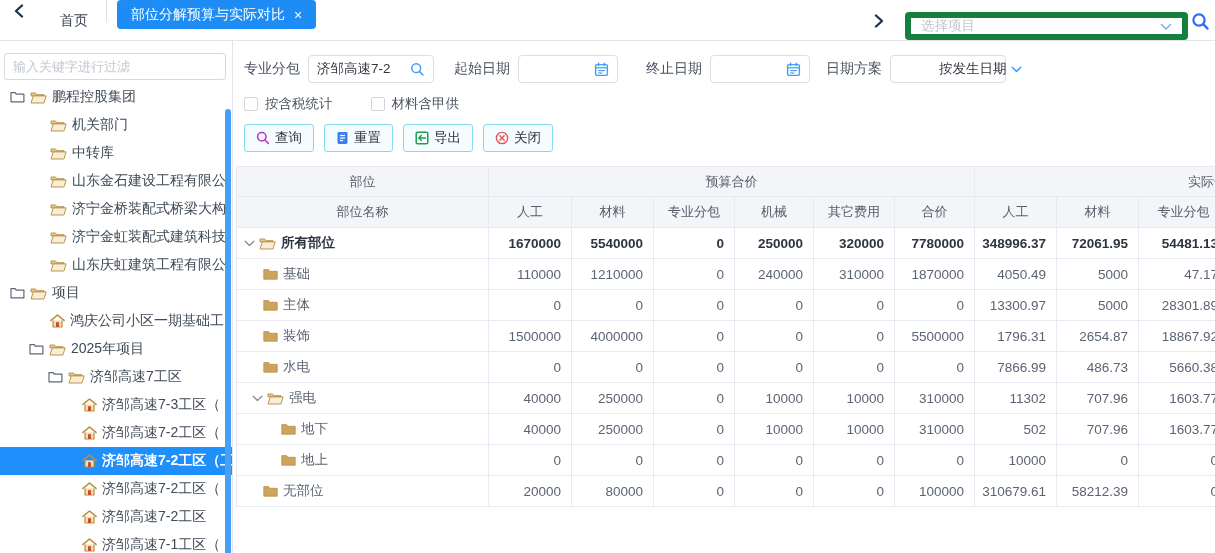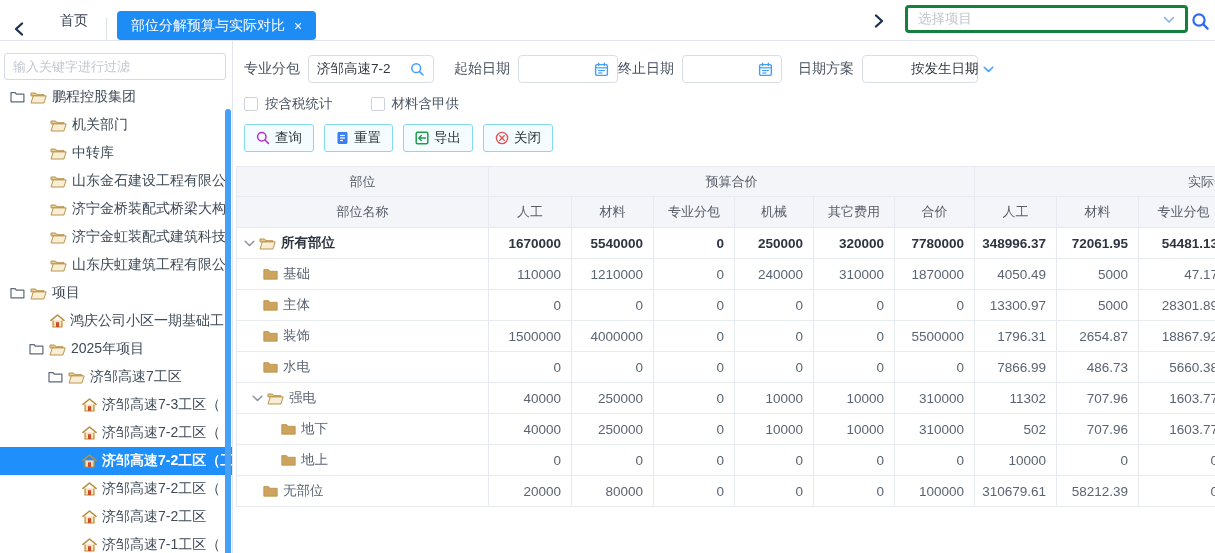--- a/index.html
+++ b/index.html
@@ -1,29 +1,29 @@
 <!DOCTYPE html>
 <html><head>
 <meta charset="utf-8">
 <style>
   * { margin:0; padding:0; box-sizing:border-box; }
   html,body { width:1215px; height:553px; overflow:hidden; background:#fff;
     font-family:"Liberation Sans","DejaVu Sans",sans-serif; }
   .app { position:relative; width:1215px; height:553px; background:#fff; }
 
   
-  .topbar { height:41px; display:flex; align-items:flex-end; border-bottom:1px solid #e2e6ec; background:#fff; position:relative; }
+  .topbar { height:41px; display:flex; align-items:flex-start; border-bottom:1px solid #e2e6ec; background:#fff; position:relative; }
   .nav-chev { width:22px; height:22px; display:flex; align-items:center; justify-content:center; cursor:pointer; }
   .back-chev { margin-left:8px; }
   .home-tab { margin-left:16px; padding:0 14px; font-size:14px; color:#3a4354; height:40px; line-height:40px; cursor:pointer; }
   .tab-divider { width:1px; height:22px; background:#dde2e9; margin:0 4px; }
   .active-tab { margin-left:6px; background:#1d8cf5; color:#fff; border-radius:4px; height:29px; display:flex; align-items:center; padding:0 14px; font-size:14px; cursor:pointer; }
   .active-tab .tab-close { margin-left:9px; font-size:14px; line-height:1; cursor:pointer; }
   .fwd-chev { position:absolute; left:868px; top:10px; }
-  .proj-select { position:absolute; left:905px; top:5px; width:283px; height:28px; border:3px solid #15803d; border-radius:4px; background:#fff; display:flex; align-items:center; padding:0 10px; cursor:pointer; }
+  .proj-select { position:absolute; left:905px; top:12px; width:283px; height:28px; border:6px solid #15803d; border-radius:4px; background:#fff; display:flex; align-items:center; padding:0 10px; cursor:pointer; }
   .proj-select .ph { color:#c0c6cf; font-size:13.5px; flex:1; }
   .topbar-search { position:absolute; left:1188px; top:9px; width:24px; height:24px; display:flex; align-items:center; justify-content:center; cursor:pointer; }
 
   
   .body-row { display:flex; height:512px; }
   .sidebar { position:relative; width:233px; min-width:233px; border-right:1px solid #e2e6ec; background:#fff; overflow:hidden; }
   .main { position:relative; flex:1; overflow:hidden; background:#fff; }
 
   
   .filter-input { display:block; width:222px; height:27px; margin:12px 0 0 4px; border:1px solid #d5dae2; border-radius:3px; padding:0 8px; font-size:13px; color:#333; font-family:inherit; }
@@ -315,21 +315,21 @@
             <svg width="15" height="15" viewBox="0 0 15 15">
                 <rect x="1.6" y="2.6" width="11.8" height="10.8" rx="1.5" fill="none" stroke="#409eff" stroke-width="1.4"></rect>
                 <line x1="1.6" y1="5.8" x2="13.4" y2="5.8" stroke="#409eff" stroke-width="1.2"></line>
                 <line x1="4.6" y1="1.2" x2="4.6" y2="3.6" stroke="#409eff" stroke-width="1.3" stroke-linecap="round"></line>
                 <line x1="10.4" y1="1.2" x2="10.4" y2="3.6" stroke="#409eff" stroke-width="1.3" stroke-linecap="round"></line>
                 <line x1="4.2" y1="8.6" x2="10.8" y2="8.6" stroke="#409eff" stroke-width="1.2"></line>
                 <line x1="4.2" y1="11" x2="8.4" y2="11" stroke="#409eff" stroke-width="1.2"></line>
               </svg>
           </span>
         </div>
-        <span class="f-label" style="">终止日期</span>
+        <span class="f-label" style="margin-left:28px">终止日期</span>
         <div class="f-input w-date">
           <input value="" style="">
           <span class="tail-ico">
             <svg width="15" height="15" viewBox="0 0 15 15">
                 <rect x="1.6" y="2.6" width="11.8" height="10.8" rx="1.5" fill="none" stroke="#409eff" stroke-width="1.4"></rect>
                 <line x1="1.6" y1="5.8" x2="13.4" y2="5.8" stroke="#409eff" stroke-width="1.2"></line>
                 <line x1="4.6" y1="1.2" x2="4.6" y2="3.6" stroke="#409eff" stroke-width="1.3" stroke-linecap="round"></line>
                 <line x1="10.4" y1="1.2" x2="10.4" y2="3.6" stroke="#409eff" stroke-width="1.3" stroke-linecap="round"></line>
                 <line x1="4.2" y1="8.6" x2="10.8" y2="8.6" stroke="#409eff" stroke-width="1.2"></line>
                 <line x1="4.2" y1="11" x2="8.4" y2="11" stroke="#409eff" stroke-width="1.2"></line>

